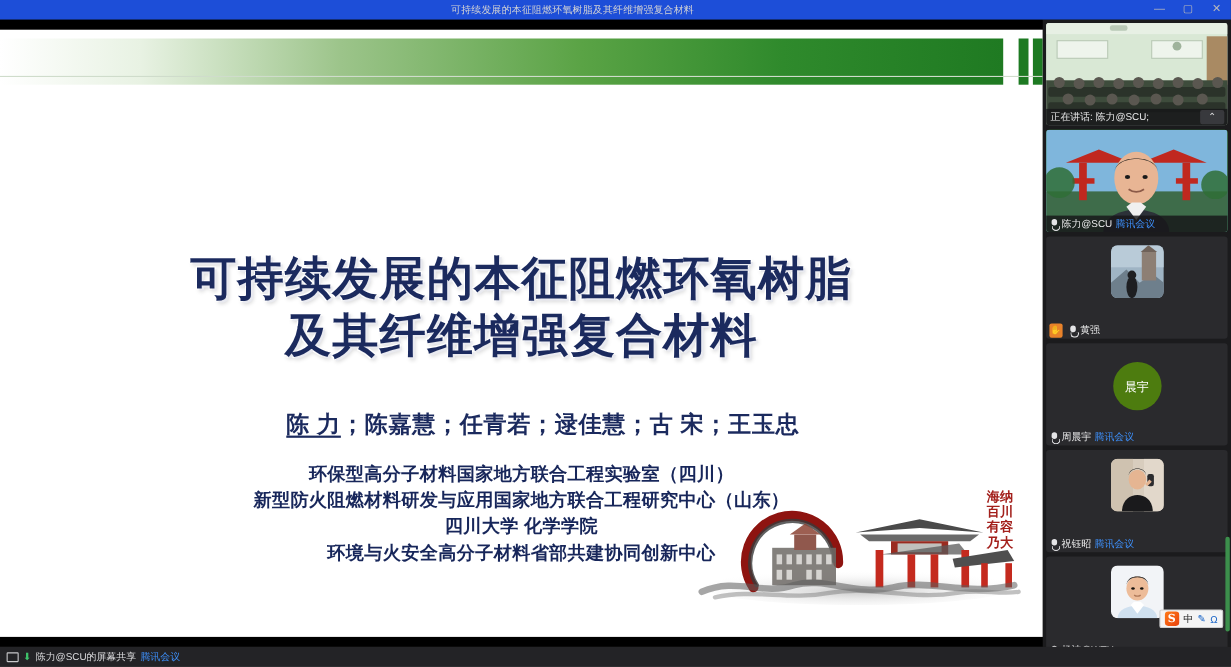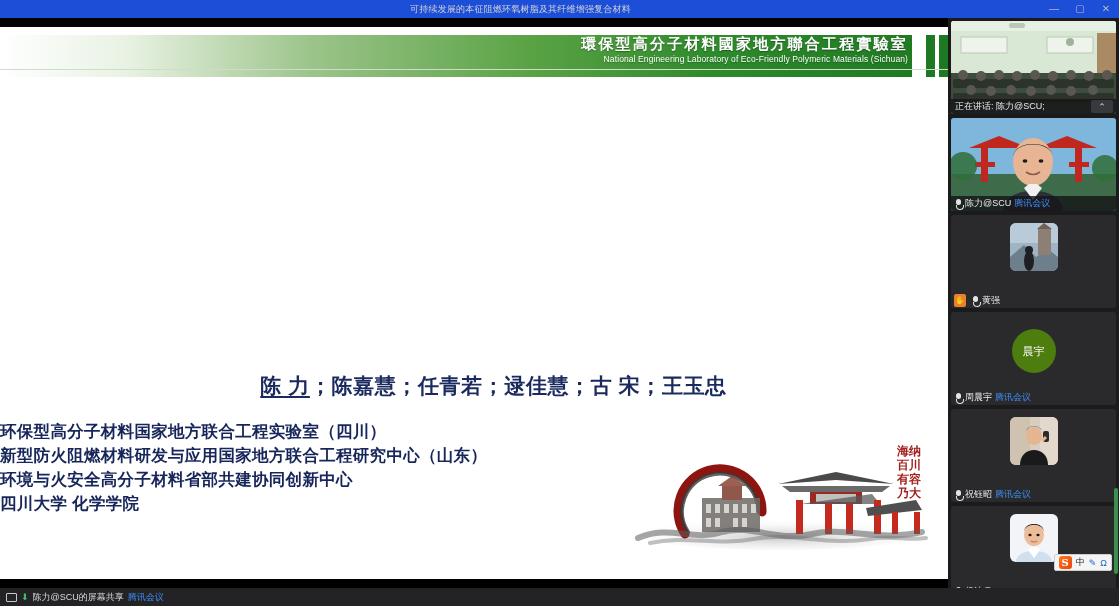--- a/index.html
+++ b/index.html
@@ -52,21 +52,21 @@
     text-shadow:
       2px 2px 0 #e9eaf0, -1px -1px 0 #ffffff, 1px -1px 0 #ffffff,
       -1px 1px 0 #ffffff, 2px 3px 4px rgba(0,0,0,.18); }
 
   .authors { position:absolute; left:0; top:345px; width:948px;
     text-align:center; font-size:21px; font-weight:bold; color:#1b2a5e;
     letter-spacing:.6px;padding-left:39px; }
   .authors u { text-decoration:underline; text-underline-offset:3px; }
 
   .affils { position:absolute; left:0; top:392px; width:948px;
-    text-align:left; color:#17265a; font-weight:bold; line-height:1.46; }
+    text-align:center; color:#17265a; font-weight:bold; line-height:1.46; }
   .affils div { font-size:16.5px; letter-spacing:.3px; }
 
   
   .inkart { position:absolute; right:18px; bottom:27px; width:300px;
     height:110px; }
   .motto { position:absolute; right:6px; top:2px; width:30px;
     color:#a3201c; font-size:12px; font-weight:bold; line-height:1.18;
     text-align:center;
     font-family:"DejaVu Serif","Liberation Serif",serif; }
 
@@ -151,41 +151,41 @@
   </div>
 </div>
 
 <div class="shell">
 
   <div class="stage">
     <div class="slide">
 
       <div class="slide-banner">
         <div class="banner-bg"></div>
-        <div class="banner-txt">
-          <div class="banner-cn">環保型高分子材料國家地方聯合工程實驗室</div>
-          <div class="banner-en">National Engineering Laboratory of Eco-Friendly Polymeric Materials (Sichuan)</div>
-        </div>
         <div class="banner-bars">
           <i></i>
             <i></i>
         </div>
       </div>
       <div class="banner-rule"></div>
 
+      <div class="title-wrap">
+        <div class="t-line">可持续发展的本征阻燃环氧树脂</div>
+        <div class="t-line">及其纤维增强复合材料</div>
+      </div>
 
       <div class="authors">
         <u>陈  力</u><span>；陈嘉慧；任青若；逯佳慧；古  宋；王玉忠</span>
       </div>
 
       <div class="affils">
         <div>环保型高分子材料国家地方联合工程实验室（四川）</div>
         <div>新型防火阻燃材料研发与应用国家地方联合工程研究中心（山东）</div>
+        <div>四川大学 化学学院</div>
         <div>环境与火安全高分子材料省部共建协同创新中心</div>
-        <div>四川大学 化学学院</div>
       </div>
 
       <div class="inkart">
         <svg width="300" height="110" viewBox="0 0 300 110">
           <defs>
             <radialGradient id="mist" cx="50%" cy="60%" r="60%">
               <stop offset="0%" stop-color="#9a9a9a" stop-opacity=".55"></stop>
               <stop offset="100%" stop-color="#ffffff" stop-opacity="0"></stop>
             </radialGradient>
           </defs>

